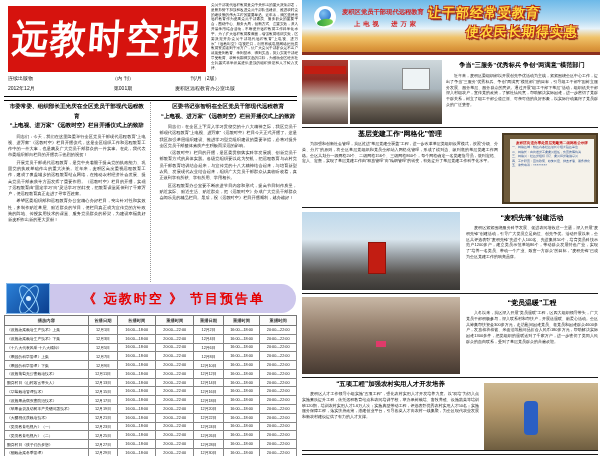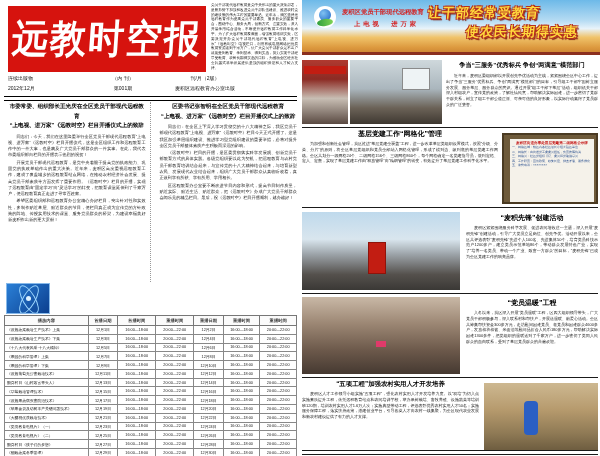--- a/index.html
+++ b/index.html
@@ -150,20 +150,23 @@
         <div>“上电视、进万家”《远教时空》栏目开播仪式上的致辞</div>
       </div>
       <div class="art-body">
         <p>同志们：在全区上下深入学习贯彻党的十八大精神之际，我区党员干部现代远程教育“上电视、进万家”《远教时空》栏目今天正式开播了。这是我区加强基层组织建设、推进学习型党组织建设的重要举措，必将对提升全区党员干部整体素质产生积极而深远的影响。</p>
         <p>《远教时空》栏目的开播，是区委贯彻落实科学发展观、创新党员干部教育方式的具体实践。各级党组织要以此为契机，把远程教育与农村党员干部教育培训结合起来，与宣传党的十八大精神结合起来，与培育新型农民、发展现代农业结合起来，组织广大党员干部群众认真收听收看，真正做到学有所获、学有所用、学用相长。</p>
         <p>区远程教育办公室要不断改进节目内容和形式，提高节目制作质量，贴近实际、贴近生活、贴近群众，把《远教时空》办成广大党员干部群众喜闻乐见的精品栏目。最后，祝《远教时空》栏目开播顺利，越办越好！</p>
       </div>
     </div>
   </div>
 
+  <div class="abs banner">
+    <div class="banner-title">《 远教时空 》 节目预告单</div>
+  </div>
   <div class="abs atom-logo">
     <span class="orbit o1"></span>
     <span class="orbit o2"></span>
     <span class="nucleus"></span>
   </div>
 
   <table class="abs sched">
     <thead>
         <tr id="sched-head">
           <th style="width: 29%;">播放内容</th>

